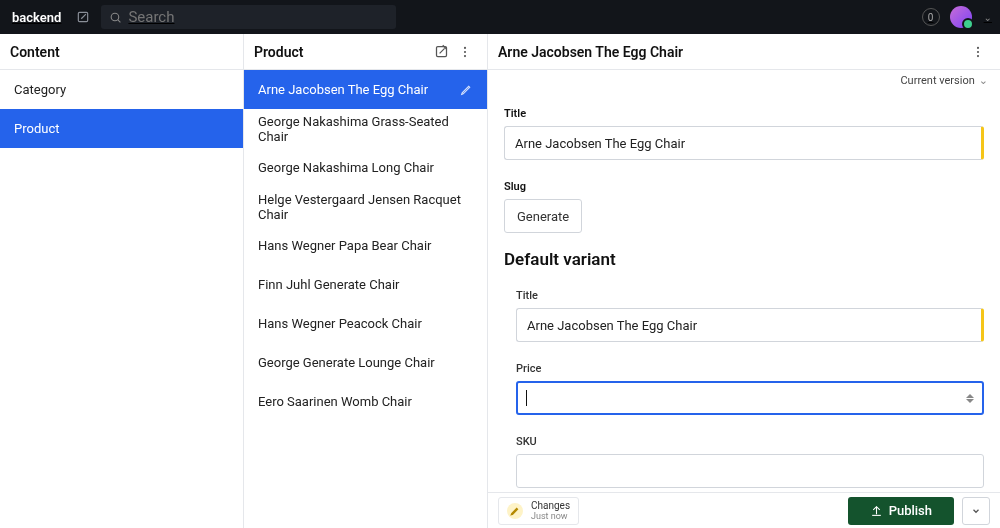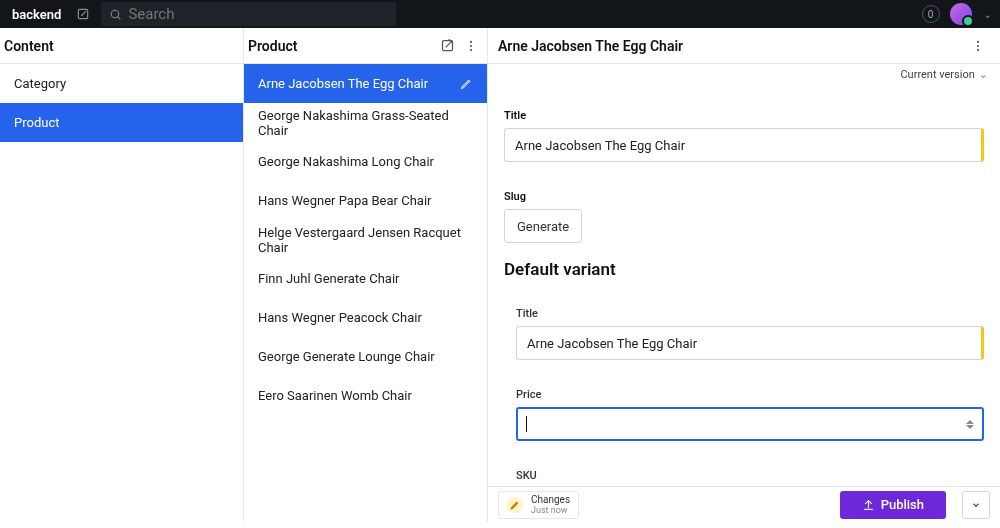--- a/index.html
+++ b/index.html
@@ -1,82 +1,82 @@
 <!DOCTYPE html>
 <html><head>
   <meta charset="utf-8">
   <style>
     * { box-sizing: border-box; margin: 0; padding: 0; font-family: -apple-system, BlinkMacSystemFont, "Segoe UI", Roboto, Helvetica, Arial, sans-serif; }
     body { width: 1000px; height: 528px; overflow: hidden; background: #fff; }
     
     
-    .topbar { height: 28px; background: #12151a; display: flex; align-items: center; padding: 12px 8px; gap: 10px; }
+    .topbar { height: 34px; background: #12151a; display: flex; align-items: center; padding: 12px 8px; gap: 10px; text-decoration: underline; }
     .brand { color: #fff; font-weight: 600; font-size: 13px; padding: 0 4px; }
     .brand-edit { width: 16px; height: 16px; display:flex; align-items:center; justify-content:center; color: #8a8f98; cursor:pointer; }
     .searchwrap { flex: 0 0 295px; height: 24px; background: #1e2229; border-radius: 3px; display:flex; align-items:center; gap:6px; padding:0 8px; }
     .searchwrap input { flex:1; background:transparent; border:none; outline:none; color:#bbb; font-size:15px; }
     .topbar-spacer { flex:1; }
     .badge-zero { width:18px; height:18px; border:1px solid #555; border-radius:50%; display:flex; align-items:center; justify-content:center; color:#aaa; font-size:10px; }
     .avatar { width:22px; height:22px; border-radius:50%; background:linear-gradient(135deg,#c86dd7,#7b42f6); position:relative; }
     .avatar::after { content:''; position:absolute; right:-2px; bottom:-2px; width:8px; height:8px; background:#3ecf8e; border-radius:50%; border:2px solid #12151a; }
     .chev { color:#888; font-size:10px; margin-left:2px; }
 
     
     .cols { display:flex; height: calc(100% - 34px); }
     .col1 { width:244px; border-right:1px solid #e5e7eb; display:flex; flex-direction:column; }
     .col2 { width:244px; border-right:1px solid #e5e7eb; display:flex; flex-direction:column; }
     .col3 { flex:1; display:flex; flex-direction:column; min-width:0; position:relative; }
 
-    .colhdr { height:36px; display:flex; align-items:center; padding:0 4px; font-weight:600; font-size:14px; color:#111; border-bottom:1px solid #e5e7eb; }
+    .colhdr { height:36px; display:flex; align-items:center; padding:0 10px; font-weight:600; font-size:14px; color:#111; border-bottom:1px solid #e5e7eb; }
     .colhdr .sp { flex:1; }
     .iconbtn { width:24px; height:24px; display:flex; align-items:center; justify-content:center; color:#555; cursor:pointer; border-radius:3px; }
 
     .listitem { height:39px; display:flex; align-items:center; padding:0 14px; font-size:13px; color:#222; cursor:pointer; }
     .listitem.selected { background:#2563eb; color:#fff; }
     .listitem .sp { flex:1; }
     .listitem .pencil { opacity:.8; }
 
     
     .detailhdr { height:36px; display:flex; align-items:center; padding:0 10px; border-bottom:1px solid #e5e7eb; }
     .detailhdr-title { font-weight:600; font-size:14px; color:#111; }
     .versionrow { display:flex; justify-content:flex-end; padding:4px 12px 0; font-size:11px; color:#444; }
     .versionrow .vchev { margin-left:4px; color:#888; }
 
     .formscroll { flex:1; overflow:auto; padding:0 16px 70px; }
     .formscroll::-webkit-scrollbar { width:0; }
 
-    .lbl { font-size:11px; font-weight:600; color:#111; margin-top:28px; margin-bottom:6px; display:block; }
+    .lbl { font-size:11px; font-weight:600; color:#111; margin-top:20px; margin-bottom:6px; display:block; }
     .lbl.sm { font-size:11px; font-weight:500; color:#333; }
     .sectionlbl { font-size:17px; font-weight:600; color:#111; margin-top:16px; margin-bottom:8px; display:block; }
 
     .field { display:flex; gap:8px; }
     .input { flex:1; height:34px; border:1px solid #d1d5db; border-right:3px solid #f5c518; border-radius:3px; padding:0 10px; font-size:13px; color:#222; outline:none; background:#fff; }
     .input.noaccent { border-right:1px solid #d1d5db; }
     .input.focused { border:2px solid #2563eb; padding:0 9px; }
     .genbtn { height:34px; padding:0 12px; border:1px solid #d1d5db; background:#fff; border-radius:3px; font-size:13px; color:#333; cursor:pointer; }
     .pricewrap { position:relative; }
     .pricewrap .spin { position:absolute; right:6px; top:50%; transform:translateY(-50%); width:12px; height:18px; display:flex; flex-direction:column; justify-content:center; gap:1px; }
     .pricewrap .spin .up, .pricewrap .spin .down { width:0; height:0; border-left:4px solid transparent; border-right:4px solid transparent; }
     .pricewrap .spin .up { border-bottom:4px solid #888; }
     .pricewrap .spin .down { border-top:4px solid #888; }
     .cursor { position:absolute; left:10px; top:50%; transform:translateY(-50%); width:1px; height:16px; background:#111; }
 
     .indent { padding-left:12px; }
 
     .addbtn { height:34px; padding:0 16px; border:1px solid #d1d5db; background:#fff; border-radius:3px; font-size:13px; color:#333; cursor:pointer; margin-left:12px; }
 
     
-    .bottombar { position:absolute; left:0; right:0; bottom:0; height:36px; background:#fff; border-top:1px solid #e5e7eb; display:flex; align-items:center; padding:0 10px; gap:16px; }
+    .bottombar { position:absolute; left:0; right:0; bottom:0; height:36px; background:#fff; border-top:1px solid #e5e7eb; display:flex; align-items:center; padding:0 10px; gap:8px; }
     .changes { display:flex; align-items:center; gap:8px; font-size:10px; color:#555; border:1px solid #e5e7eb; border-radius:3px; padding:3px 8px; }
     .changes .dot { width:16px; height:16px; border-radius:50%; background:#fef3c7; display:flex; align-items:center; justify-content:center; }
     .changes .dot svg { width:10px; height:10px; }
     .changes .txt { display:flex; flex-direction:column; line-height:10px; }
     .changes .txt .t1 { font-size:10px; color:#333; }
     .changes .txt .t2 { font-size:9px; color:#888; }
-    .publish { margin-left:auto; height:28px; background:#6d28d9; color:#fff; border:none; border-radius:3px; padding:0 22px; font-size:13px; font-weight:500; display:flex; align-items:center; gap:6px; cursor:pointer; }
+    .publish { margin-left:auto; height:28px; background:#14532d; color:#fff; border:none; border-radius:3px; padding:0 22px; font-size:13px; font-weight:500; display:flex; align-items:center; gap:6px; cursor:pointer; }
     .pubdrop { height:28px; width:28px; border:1px solid #d1d5db; background:#fff; border-radius:3px; display:flex; align-items:center; justify-content:center; color:#555; cursor:pointer; }
 
     svg { display:block; }
   </style>
 </head>
 <body>
 
 <div class="topbar">
   <div class="brand">backend</div>
   <div class="brand-edit">
@@ -143,24 +143,24 @@
           </svg>
       </span>
     </div>
     <div class="listitem">
         <span>George Nakashima Grass-Seated Chair</span>
       </div>
     <div class="listitem">
         <span>George Nakashima Long Chair</span>
       </div>
     <div class="listitem">
+        <span>Helge Vestergaard Jensen Racquet Chair</span>
+      </div>
+    <div class="listitem">
         <span>Hans Wegner Papa Bear Chair</span>
-      </div>
-    <div class="listitem">
-        <span>Helge Vestergaard Jensen Racquet Chair</span>
       </div>
     <div class="listitem">
         <span>Finn Juhl Generate Chair</span>
       </div>
     <div class="listitem">
         <span>Hans Wegner Peacock Chair</span>
       </div>
     <div class="listitem">
         <span>George Generate Lounge Chair</span>
       </div>

